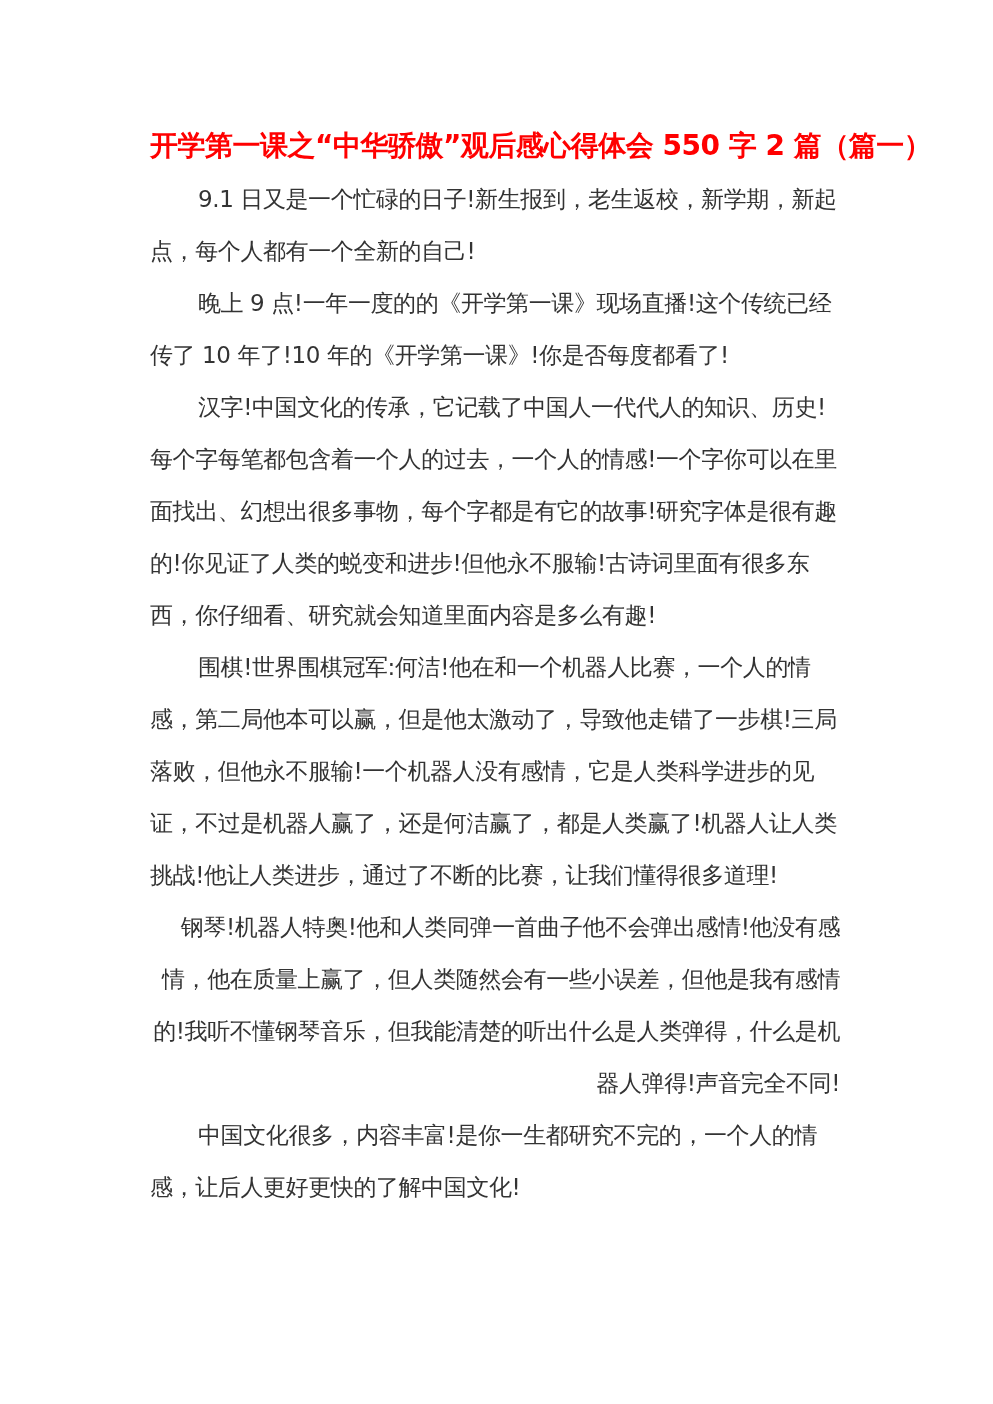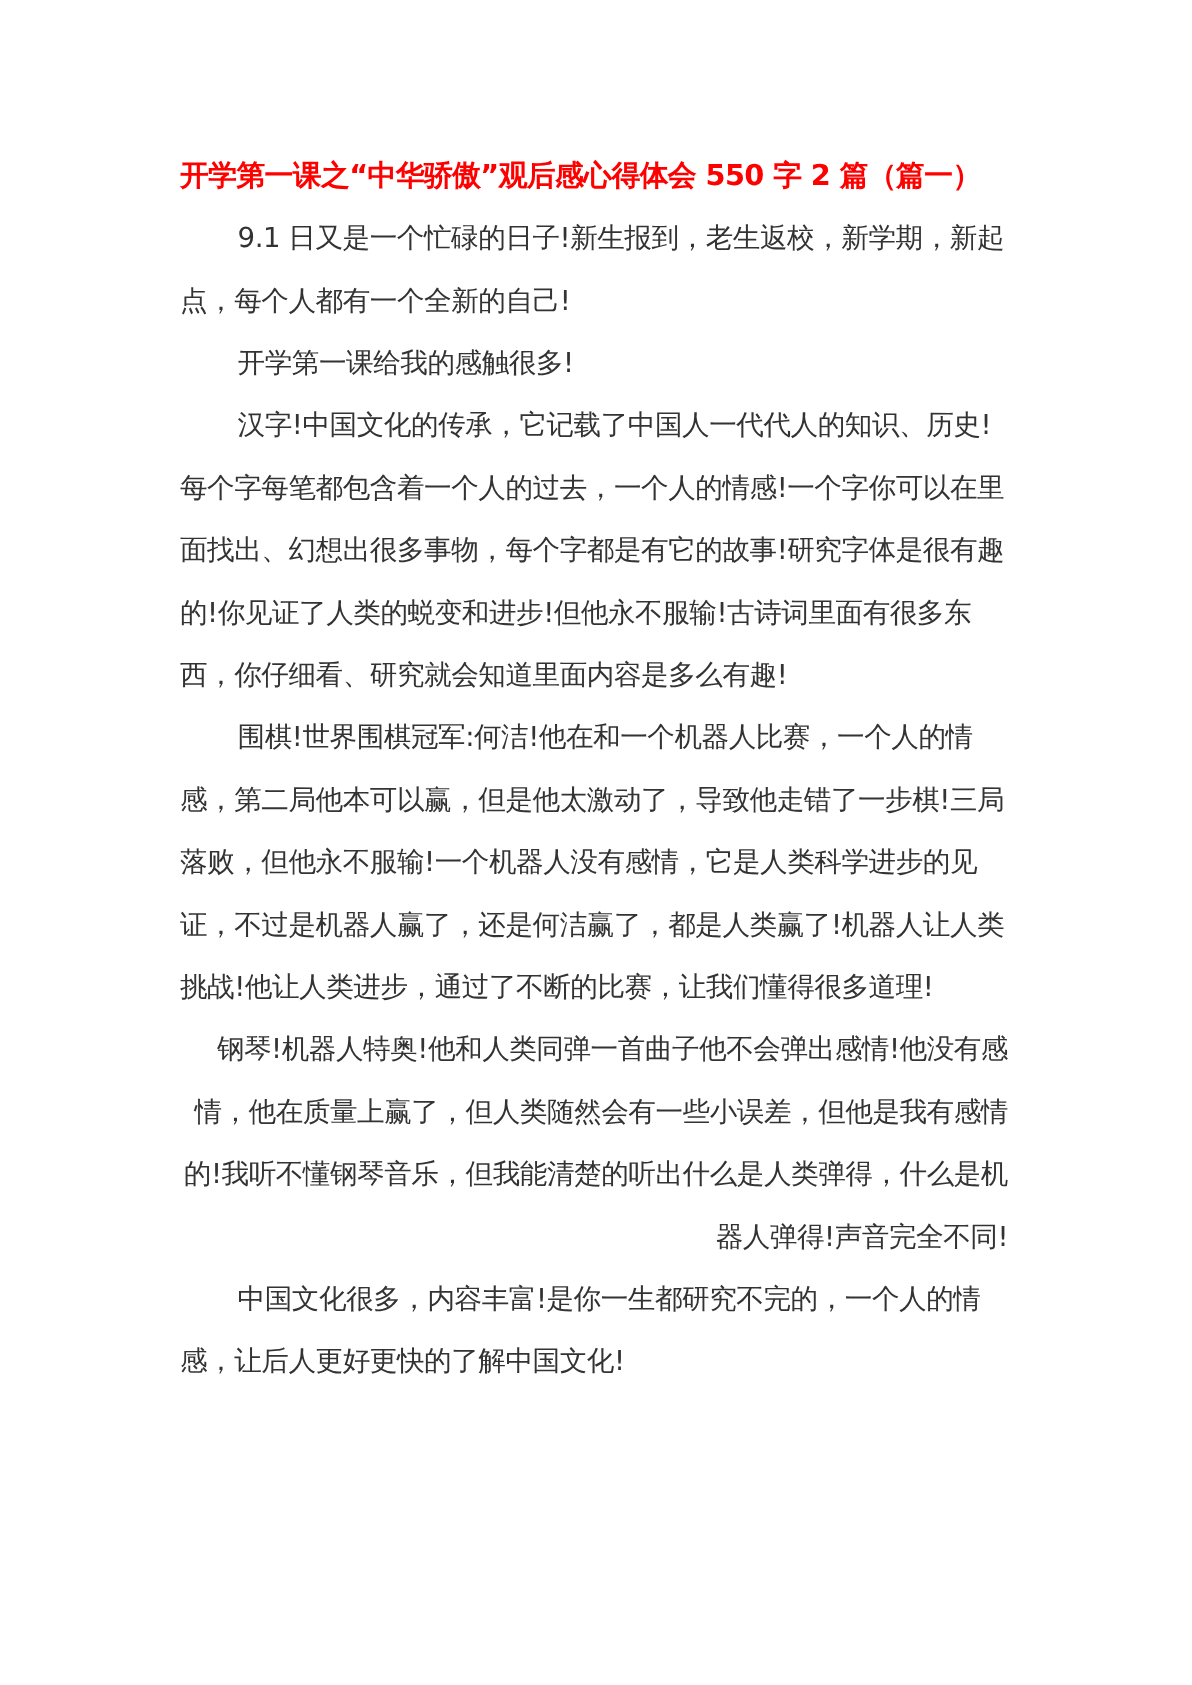--- a/index.html
+++ b/index.html
@@ -16,21 +16,21 @@
     }
     .page {
       position: absolute;
       left: 150px;
       top: 128px;
       width: 690px;
     }
     .title {
       color: #ff0000;
       font-weight: bold;
-      font-size: 24px;
+      font-size: 28px;
       line-height: 36px;
       margin: 0 0 9px 0;
       white-space: nowrap;
       letter-spacing: -0.5px;
     }
     .para {
       color: #333333;
       font-size: 23px;
       line-height: 52px;
       margin: 0;
@@ -41,18 +41,18 @@
       text-indent: 0;
       text-align: right;
     }
   </style>
 </head>
 <body>
 
 <div class="page">
   <h1 class="title">开学第一课之“中华骄傲”观后感心得体会 550 字 2 篇（篇一）</h1>
   <p class="para">9.1 日又是一个忙碌的日子!新生报到，老生返校，新学期，新起点，每个人都有一个全新的自己!</p>
-  <p class="para">开学第一课给我的感触很多!</p>
+  <p class="para">晚上 9 点!一年一度的的《开学第一课》现场直播!这个传统已经传了 10 年了!10 年的《开学第一课》!你是否每度都看了!</p>
   <p class="para">汉字!中国文化的传承，它记载了中国人一代代人的知识、历史!每个字每笔都包含着一个人的过去，一个人的情感!一个字你可以在里面找出、幻想出很多事物，每个字都是有它的故事!研究字体是很有趣的!你见证了人类的蜕变和进步!但他永不服输!古诗词里面有很多东西，你仔细看、研究就会知道里面内容是多么有趣!</p>
   <p class="para">围棋!世界围棋冠军:何洁!他在和一个机器人比赛，一个人的情感，第二局他本可以赢，但是他太激动了，导致他走错了一步棋!三局落败，但他永不服输!一个机器人没有感情，它是人类科学进步的见证，不过是机器人赢了，还是何洁赢了，都是人类赢了!机器人让人类挑战!他让人类进步，通过了不断的比赛，让我们懂得很多道理!</p>
   <p class="para noindent">钢琴!机器人特奥!他和人类同弹一首曲子他不会弹出感情!他没有感情，他在质量上赢了，但人类随然会有一些小误差，但他是我有感情的!我听不懂钢琴音乐，但我能清楚的听出什么是人类弹得，什么是机器人弹得!声音完全不同!</p>
   <p class="para">中国文化很多，内容丰富!是你一生都研究不完的，一个人的情感，让后人更好更快的了解中国文化!</p>
 </div>
 
 </body></html>

